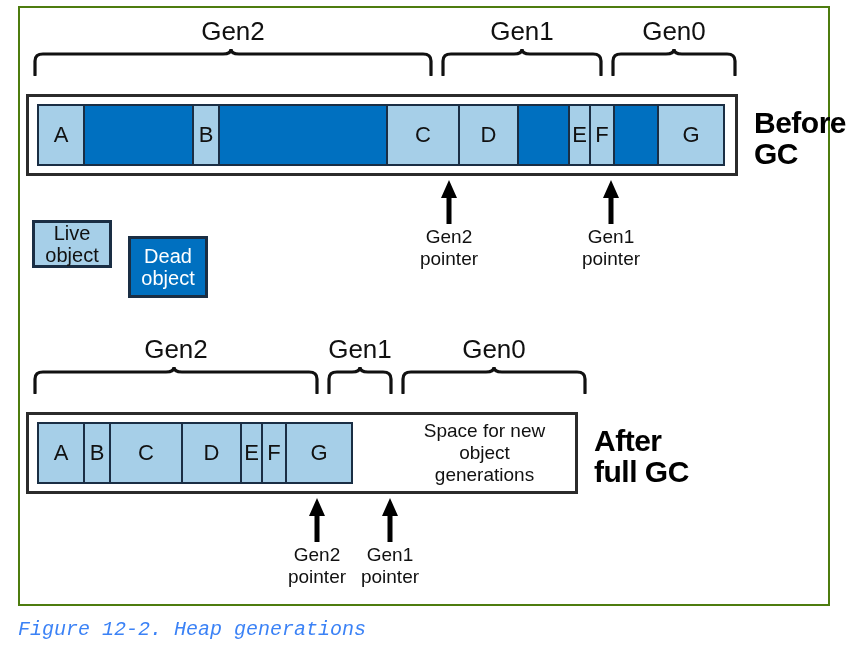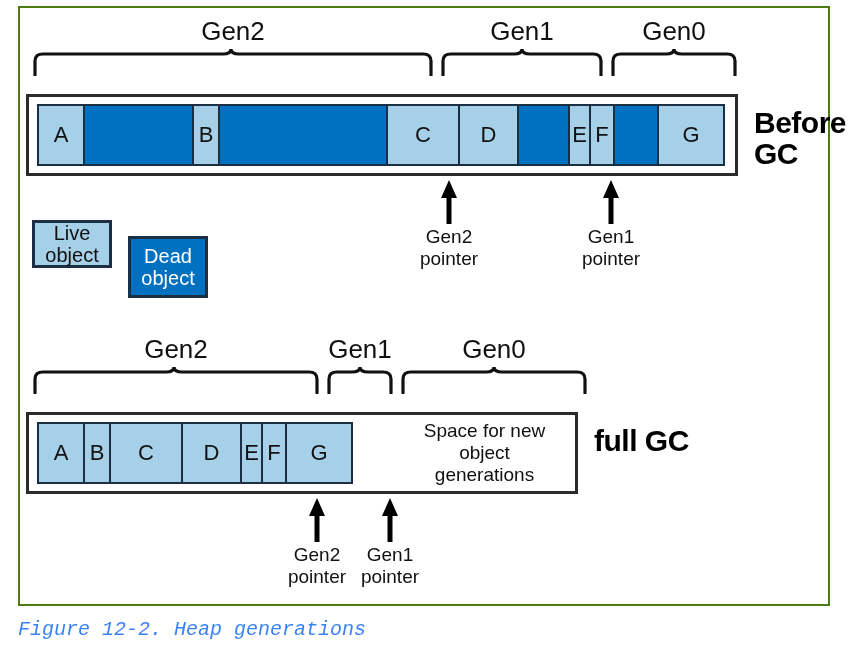--- a/index.html
+++ b/index.html
@@ -259,20 +259,21 @@
       </div>
       <div class="free-space" style="left:390px; right:25px;">
         <div>
           <div>Space for new</div>
           <div>object generations</div>
         </div>
       </div>
     </div>
 
     <div class="side-label" style="left:574px; top:100px; width:120px;">
+      <div>After</div>
       <div>full GC</div>
     </div>
 
     <div class="ptr" style="left:287px; top:172px;">
       <svg class="ptr-svg" width="20" height="44" viewBox="0 0 20 44">
         <path d="M10 0 L18 18 L12.5 18 L12.5 44 L7.5 44 L7.5 18 L2 18 Z" fill="#000000"></path>
       </svg>
       <div class="ptr-label" style="left:-60px; top:46px;">
         <div>Gen2</div>
         <div>pointer</div>

